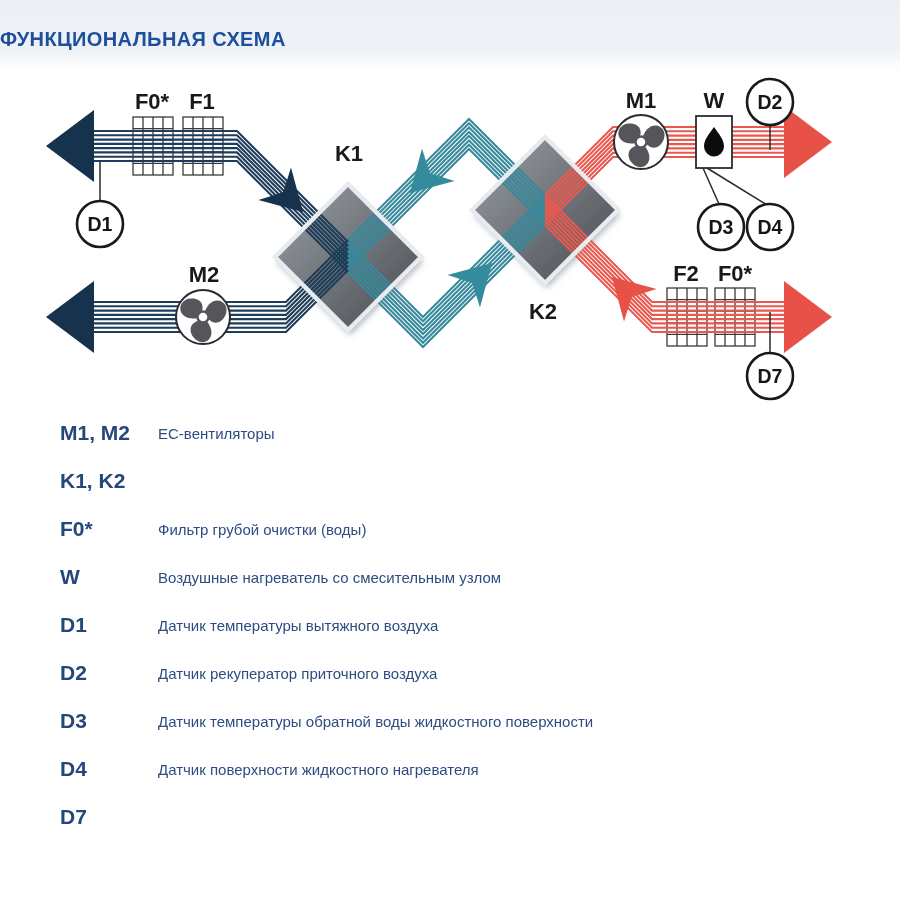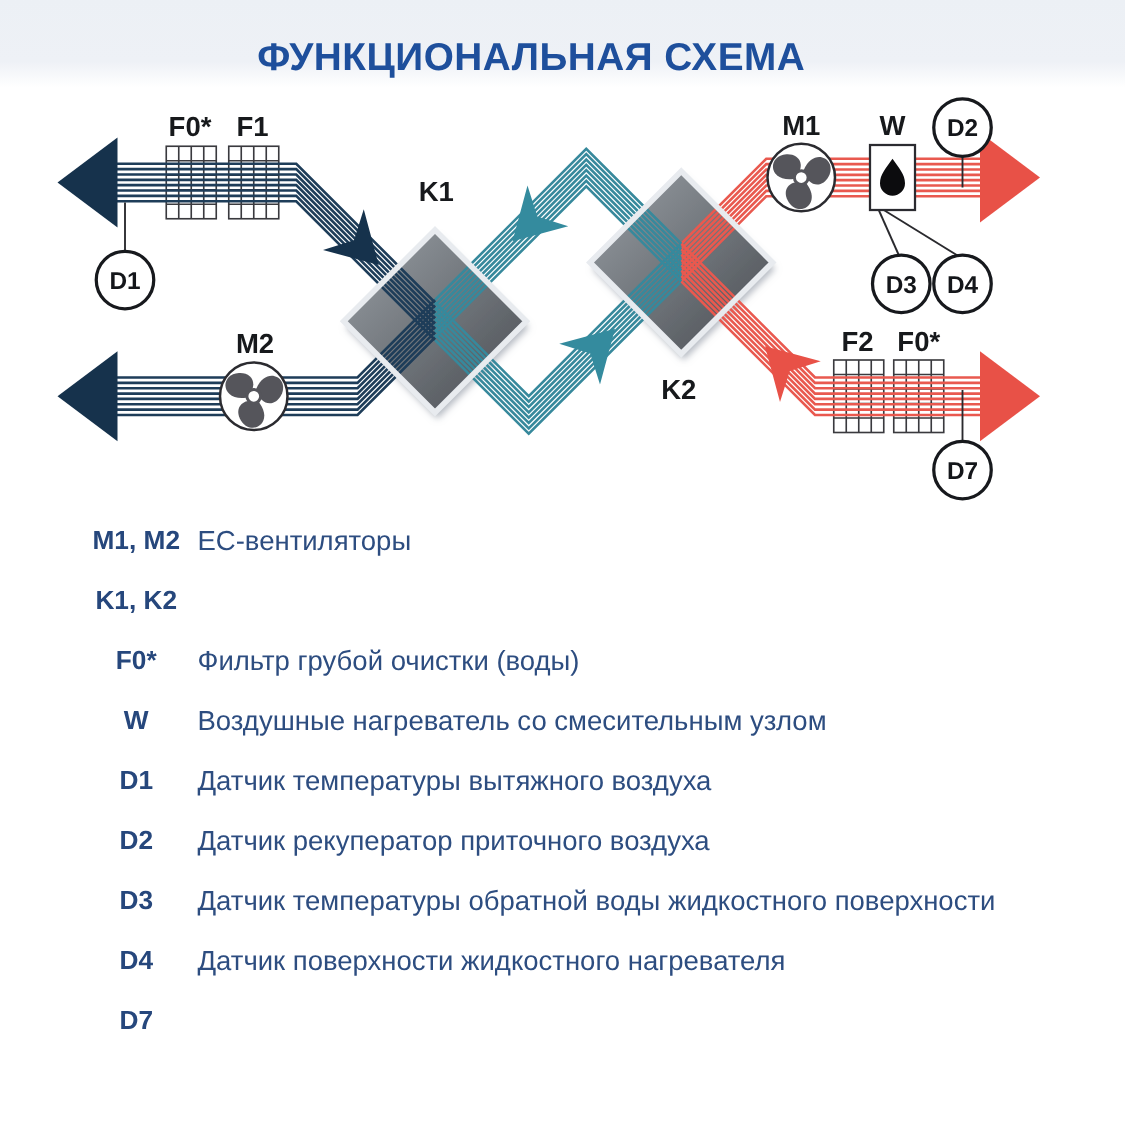--- a/index.html
+++ b/index.html
@@ -7,43 +7,43 @@
     width:900px;height:900px;position:relative;overflow:hidden;
     background:#ffffff;
     font-family:"Liberation Sans","DejaVu Sans",sans-serif;
   }
   .top-band{
     position:absolute;left:0;top:0;width:900px;height:70px;
     background:linear-gradient(#ecf0f5 0%,#eef1f6 70%,#ffffff 100%);
   }
   .page-title{
     position:absolute;top:28px;left:0;width:850px;
-    text-align:center;
-    font-size:31px;font-weight:bold;letter-spacing:.4px;
+    text-align:left;
+    font-size:20px;font-weight:bold;letter-spacing:.4px;
     color:#1e4f9c;
   }
   svg.diagram{position:absolute;left:0;top:0;}
   .band{fill:none;stroke-width:2.1;stroke-linejoin:miter;}
   .band-navy{stroke:#1e3d59;}
   .band-teal{stroke:#37899c;}
   .band-red{stroke:#e9594f;}
   .arrow-navy{fill:#16324c;}
   .arrow-teal{fill:#348b9e;}
   .arrow-red{fill:#e85147;}
   .filter-grid{fill:#ffffff;stroke:#3a3a3e;stroke-width:1.3;}
   .diamond-fill{fill:url(#dg);filter:url(#ds);}
   .diamond-edge{fill:none;stroke:#e8ebef;stroke-width:4.5;}
   .conn{stroke:#2a2a2e;stroke-width:1.5;fill:none;}
   .dev-label{font-size:22px;font-weight:600;fill:#17191c;text-anchor:middle;}
   .sensor-circle{fill:#ffffff;stroke:#17191d;stroke-width:2.6;}
   .sensor-label{font-size:19.5px;font-weight:bold;fill:#14161a;text-anchor:middle;}
   .legend{position:absolute;left:60px;top:409px;width:812px;}
-  .legend-row{height:48px;display:flex;align-items:center;text-align:center;}
+  .legend-row{height:48px;display:flex;align-items:center;}
   .legend-key{width:98px;flex:none;font-size:21px;font-weight:bold;color:#26477c;}
-  .legend-desc{font-size:22px;color:#2d4d80;}
+  .legend-desc{font-size:15px;color:#2d4d80;}
 </style>
 </head>
 <body>
 
 <div class="top-band"></div>
 <div class="page-title">ФУНКЦИОНАЛЬНАЯ СХЕМА</div>
 
 <svg class="diagram" width="900" height="420" viewBox="0 0 900 420">
   <defs>
     <linearGradient id="dg" x1="0" y1="0" x2="1" y2="1">

